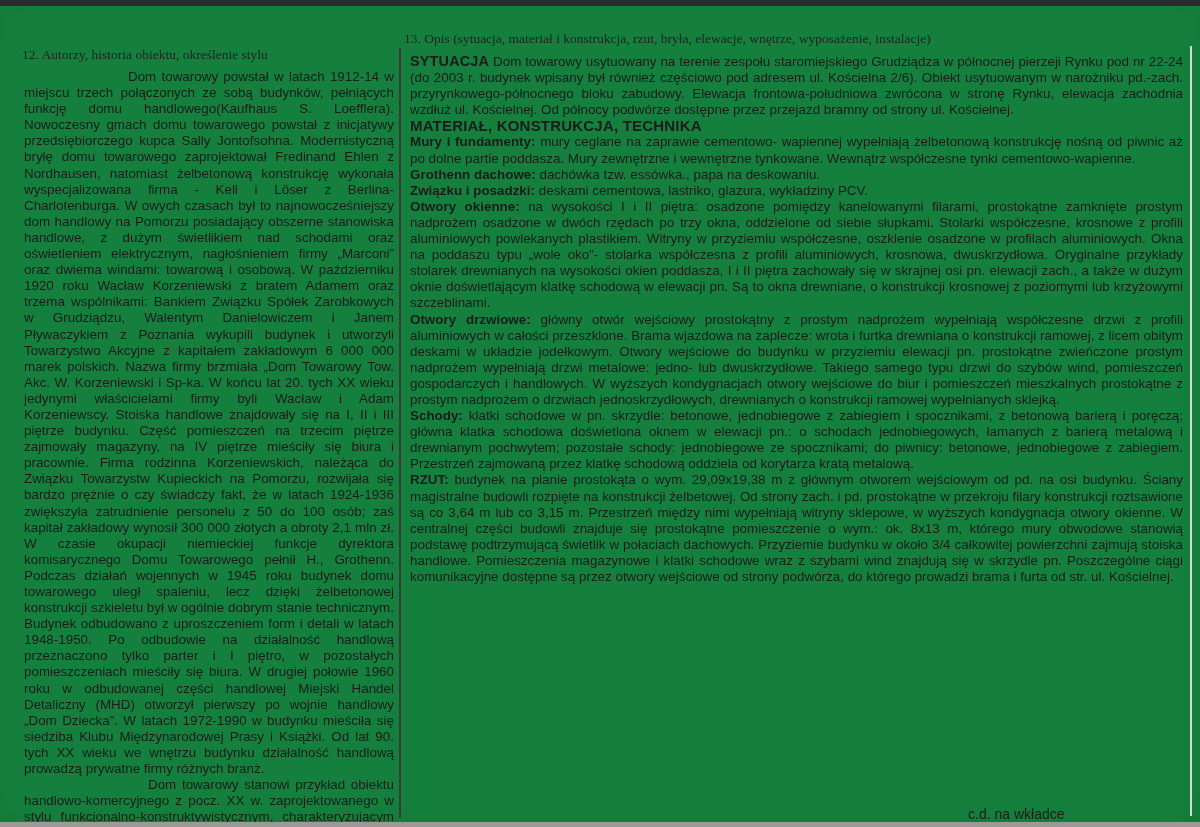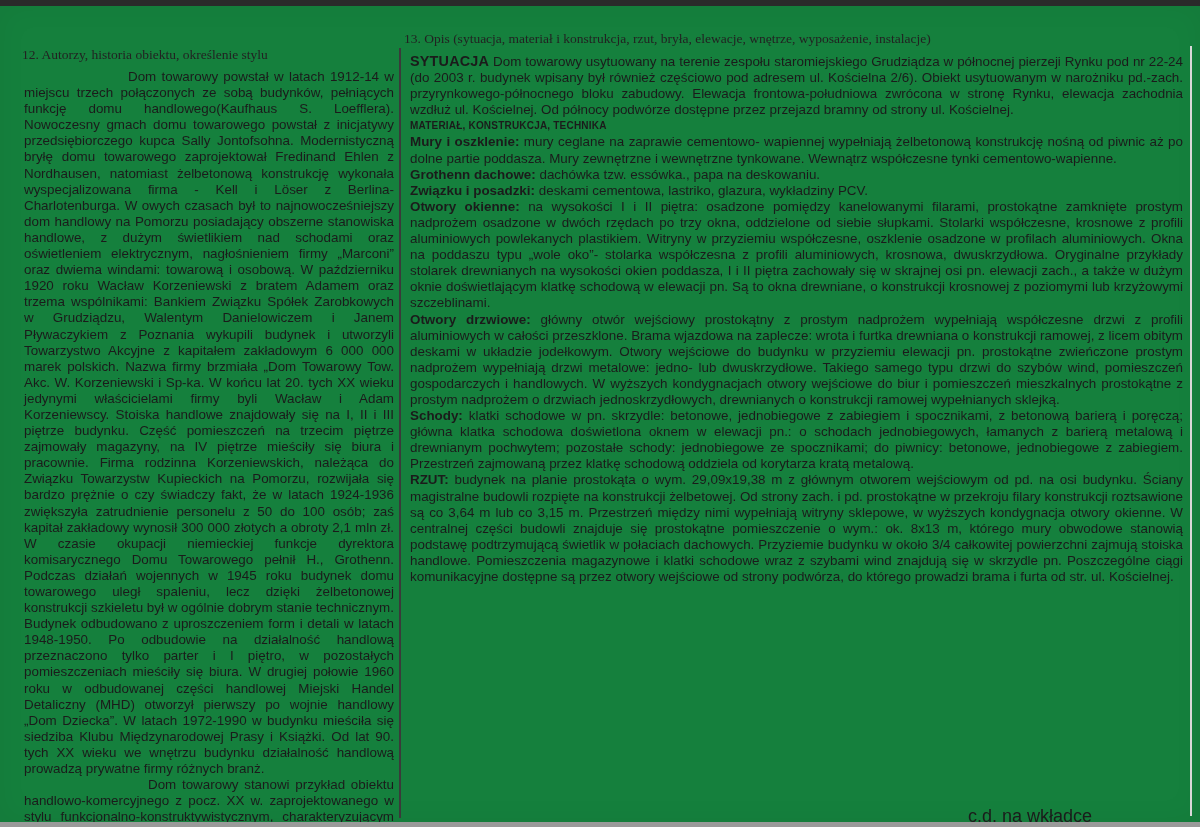--- a/index.html
+++ b/index.html
@@ -42,21 +42,21 @@
   .col-left .section-heading { margin-left: -2px; }
   .col-right .section-heading { margin-left: -6px; }
   .para { margin: 0; }
   .indent-big { text-indent: 124px; }
   .indent-mid { text-indent: 104px; }
   .bold { font-weight: bold; }
   .caps { font-weight: bold; letter-spacing: 0.2px; }
   .footer-note {
     position: absolute; left: 968px; top: 806px;
     font-family: "Liberation Sans", sans-serif;
-    font-size: 18px; color: #1b1b1b;
+    font-size: 14px; color: #1b1b1b;
   }
   .right-edge {
     position: absolute; left: 1190px; top: 40px; width: 2px; height: 770px;
     background: #d8d8d8;
   }
 </style>
 </head>
 <body>
 
 <div class="page">
@@ -64,22 +64,22 @@
     <div class="section-heading">12. Autorzy, historia obiektu, określenie stylu</div>
     <p class="para indent-mid">Dom towarowy powstał w latach 1912-14 w miejscu trzech połączonych ze sobą budynków, pełniących funkcję domu handlowego(Kaufhaus S. Loefflera). Nowoczesny gmach domu towarowego powstał z inicjatywy przedsiębiorczego kupca Sally Jontofsohna. Modernistyczną bryłę domu towarowego zaprojektował Fredinand Ehlen z Nordhausen, natomiast żelbetonową konstrukcję wykonała wyspecjalizowana firma - Kell i Löser z Berlina-Charlotenburga. W owych czasach był to najnowocześniejszy dom handlowy na Pomorzu posiadający obszerne stanowiska handlowe, z dużym świetlikiem nad schodami oraz oświetleniem elektrycznym, nagłośnieniem firmy „Marconi” oraz dwiema windami: towarową i osobową. W październiku 1920 roku Wacław Korzeniewski z bratem Adamem oraz trzema wspólnikami: Bankiem Związku Spółek Zarobkowych w Grudziądzu, Walentym Danielowiczem i Janem Pływaczykiem z Poznania wykupili budynek i utworzyli Towarzystwo Akcyjne z kapitałem zakładowym 6 000 000 marek polskich. Nazwa firmy brzmiała „Dom Towarowy Tow. Akc. W. Korzeniewski i Sp-ka. W końcu lat 20. tych XX wieku jedynymi właścicielami firmy byli Wacław i Adam Korzeniewscy. Stoiska handlowe znajdowały się na I, II i III piętrze budynku. Część pomieszczeń na trzecim piętrze zajmowały magazyny, na IV piętrze mieściły się biura i pracownie. Firma rodzinna Korzeniewskich, należąca do Związku Towarzystw Kupieckich na Pomorzu, rozwijała się bardzo prężnie o czy świadczy fakt, że w latach 1924-1936 zwiększyła zatrudnienie personelu z 50 do 100 osób; zaś kapitał zakładowy wynosił 300 000 złotych a obroty 2,1 mln zł. W czasie okupacji niemieckiej funkcje dyrektora komisarycznego Domu Towarowego pełnił H., Grothenn. Podczas działań wojennych w 1945 roku budynek domu towarowego uległ spaleniu, lecz dzięki żelbetonowej konstrukcji szkieletu był w ogólnie dobrym stanie technicznym. Budynek odbudowano z uproszczeniem form i detali w latach 1948-1950. Po odbudowie na działalność handlową przeznaczono tylko parter i I piętro, w pozostałych pomieszczeniach mieściły się biura. W drugiej połowie 1960 roku w odbudowanej części handlowej Miejski Handel Detaliczny (MHD) otworzył pierwszy po wojnie handlowy „Dom Dziecka”. W latach 1972-1990 w budynku mieściła się siedziba Klubu Międzynarodowej Prasy i Książki. Od lat 90. tych XX wieku we wnętrzu budynku działalność handlową prowadzą prywatne firmy różnych branż.</p>
     <p class="para indent-big">Dom towarowy stanowi przykład obiektu handlowo-komercyjnego z pocz. XX w. zaprojektowanego w stylu funkcjonalno-konstruktywistycznym, charakteryzującym się stylizowaną dekoracją klasycystyczną. Podobne obiekty użyteczności publicznej realizowano w tym czasie w Berlinie, Wrocławiu i Poznaniu.</p>
   </div>
 
   <div class="divider"></div>
 
   <div class="col-right">
     <div class="section-heading">13. Opis (sytuacja, materiał i konstrukcja, rzut, bryła, elewacje, wnętrze, wyposażenie, instalacje)</div>
     <p class="para"><span class="caps" style="font-size:14.4px">SYTUACJA</span><span> Dom towarowy usytuowany na terenie zespołu staromiejskiego Grudziądza w północnej pierzeji Rynku pod nr 22-24 (do 2003 r. budynek wpisany był również częściowo pod adresem ul. Kościelna 2/6). Obiekt usytuowanym w narożniku pd.-zach. przyrynkowego-północnego bloku zabudowy. Elewacja frontowa-południowa zwrócona w stronę Rynku, elewacja zachodnia wzdłuż ul. Kościelnej. Od północy podwórze dostępne przez przejazd bramny od strony ul. Kościelnej.</span></p>
-    <p class="para caps" style="font-size:10px">MATERIAŁ, KONSTRUKCJA, TECHNIKA</p>
-    <p class="para"><span class="bold">Mury i oszklenie:</span><span> mury ceglane na zaprawie cementowo- wapiennej wypełniają żelbetonową konstrukcję nośną od piwnic aż po dolne partie poddasza. Mury zewnętrzne i wewnętrzne tynkowane. Wewnątrz współczesne tynki cementowo-wapienne.</span></p>
+    <p class="para caps" style="font-size:15px">MATERIAŁ, KONSTRUKCJA, TECHNIKA</p>
+    <p class="para"><span class="bold">Mury i fundamenty:</span><span> mury ceglane na zaprawie cementowo- wapiennej wypełniają żelbetonową konstrukcję nośną od piwnic aż po dolne partie poddasza. Mury zewnętrzne i wewnętrzne tynkowane. Wewnątrz współczesne tynki cementowo-wapienne.</span></p>
     <p class="para"><span class="bold">Grothenn dachowe:</span><span> dachówka tzw. essówka., papa na deskowaniu.</span></p>
     <p class="para"><span class="bold">Związku i posadzki:</span><span> deskami cementowa, lastriko, glazura, wykładziny PCV.</span></p>
     <p class="para"><span class="bold">Otwory okienne:</span><span> na wysokości I i II piętra: osadzone pomiędzy kanelowanymi filarami, prostokątne zamknięte prostym nadprożem osadzone w dwóch rzędach po trzy okna, oddzielone od siebie słupkami. Stolarki współczesne, krosnowe z profili aluminiowych powlekanych plastikiem. Witryny w przyziemiu współczesne, oszklenie osadzone w profilach aluminiowych. Okna na poddaszu typu „wole oko”- stolarka współczesna z profili aluminiowych, krosnowa, dwuskrzydłowa. Oryginalne przykłady stolarek drewnianych na wysokości okien poddasza, I i II piętra zachowały się w skrajnej osi pn. elewacji zach., a także w dużym oknie doświetlającym klatkę schodową w elewacji pn. Są to okna drewniane, o konstrukcji krosnowej z poziomymi lub krzyżowymi szczeblinami.</span></p>
     <p class="para"><span class="bold">Otwory drzwiowe:</span><span> główny otwór wejściowy prostokątny z prostym nadprożem wypełniają współczesne drzwi z profili aluminiowych w całości przeszklone. Brama wjazdowa na zaplecze: wrota i furtka drewniana o konstrukcji ramowej, z licem obitym deskami w układzie jodełkowym. Otwory wejściowe do budynku w przyziemiu elewacji pn. prostokątne zwieńczone prostym nadprożem wypełniają drzwi metalowe: jedno- lub dwuskrzydłowe. Takiego samego typu drzwi do szybów wind, pomieszczeń gospodarczych i handlowych. W wyższych kondygnacjach otwory wejściowe do biur i pomieszczeń mieszkalnych prostokątne z prostym nadprożem o drzwiach jednoskrzydłowych, drewnianych o konstrukcji ramowej wypełnianych sklejką.</span></p>
     <p class="para"><span class="bold">Schody:</span><span> klatki schodowe w pn. skrzydle: betonowe, jednobiegowe z zabiegiem i spocznikami, z betonową barierą i poręczą; główna klatka schodowa doświetlona oknem w elewacji pn.: o schodach jednobiegowych, łamanych z barierą metalową i drewnianym pochwytem; pozostałe schody: jednobiegowe ze spocznikami; do piwnicy: betonowe, jednobiegowe z zabiegiem. Przestrzeń zajmowaną przez klatkę schodową oddziela od korytarza kratą metalową.</span></p>
     <p class="para"><span class="bold">RZUT:</span><span> budynek na planie prostokąta o wym. 29,09x19,38 m z głównym otworem wejściowym od pd. na osi budynku. Ściany magistralne budowli rozpięte na konstrukcji żelbetowej. Od strony zach. i pd. prostokątne w przekroju filary konstrukcji roztsawione są co 3,64 m lub co 3,15 m. Przestrzeń między nimi wypełniają witryny sklepowe, w wyższych kondygnacja otwory okienne. W centralnej części budowli znajduje się prostokątne pomieszczenie o wym.: ok. 8x13 m, którego mury obwodowe stanowią podstawę podtrzymującą świetlik w połaciach dachowych. Przyziemie budynku w około 3/4 całkowitej powierzchni zajmują stoiska handlowe. Pomieszczenia magazynowe i klatki schodowe wraz z szybami wind znajdują się w skrzydle pn. Poszczególne ciągi komunikacyjne dostępne są przez otwory wejściowe od strony podwórza, do którego prowadzi brama i furta od str. ul. Kościelnej.</span></p>
   </div>
 
   <div class="right-edge"></div>
 </div>

